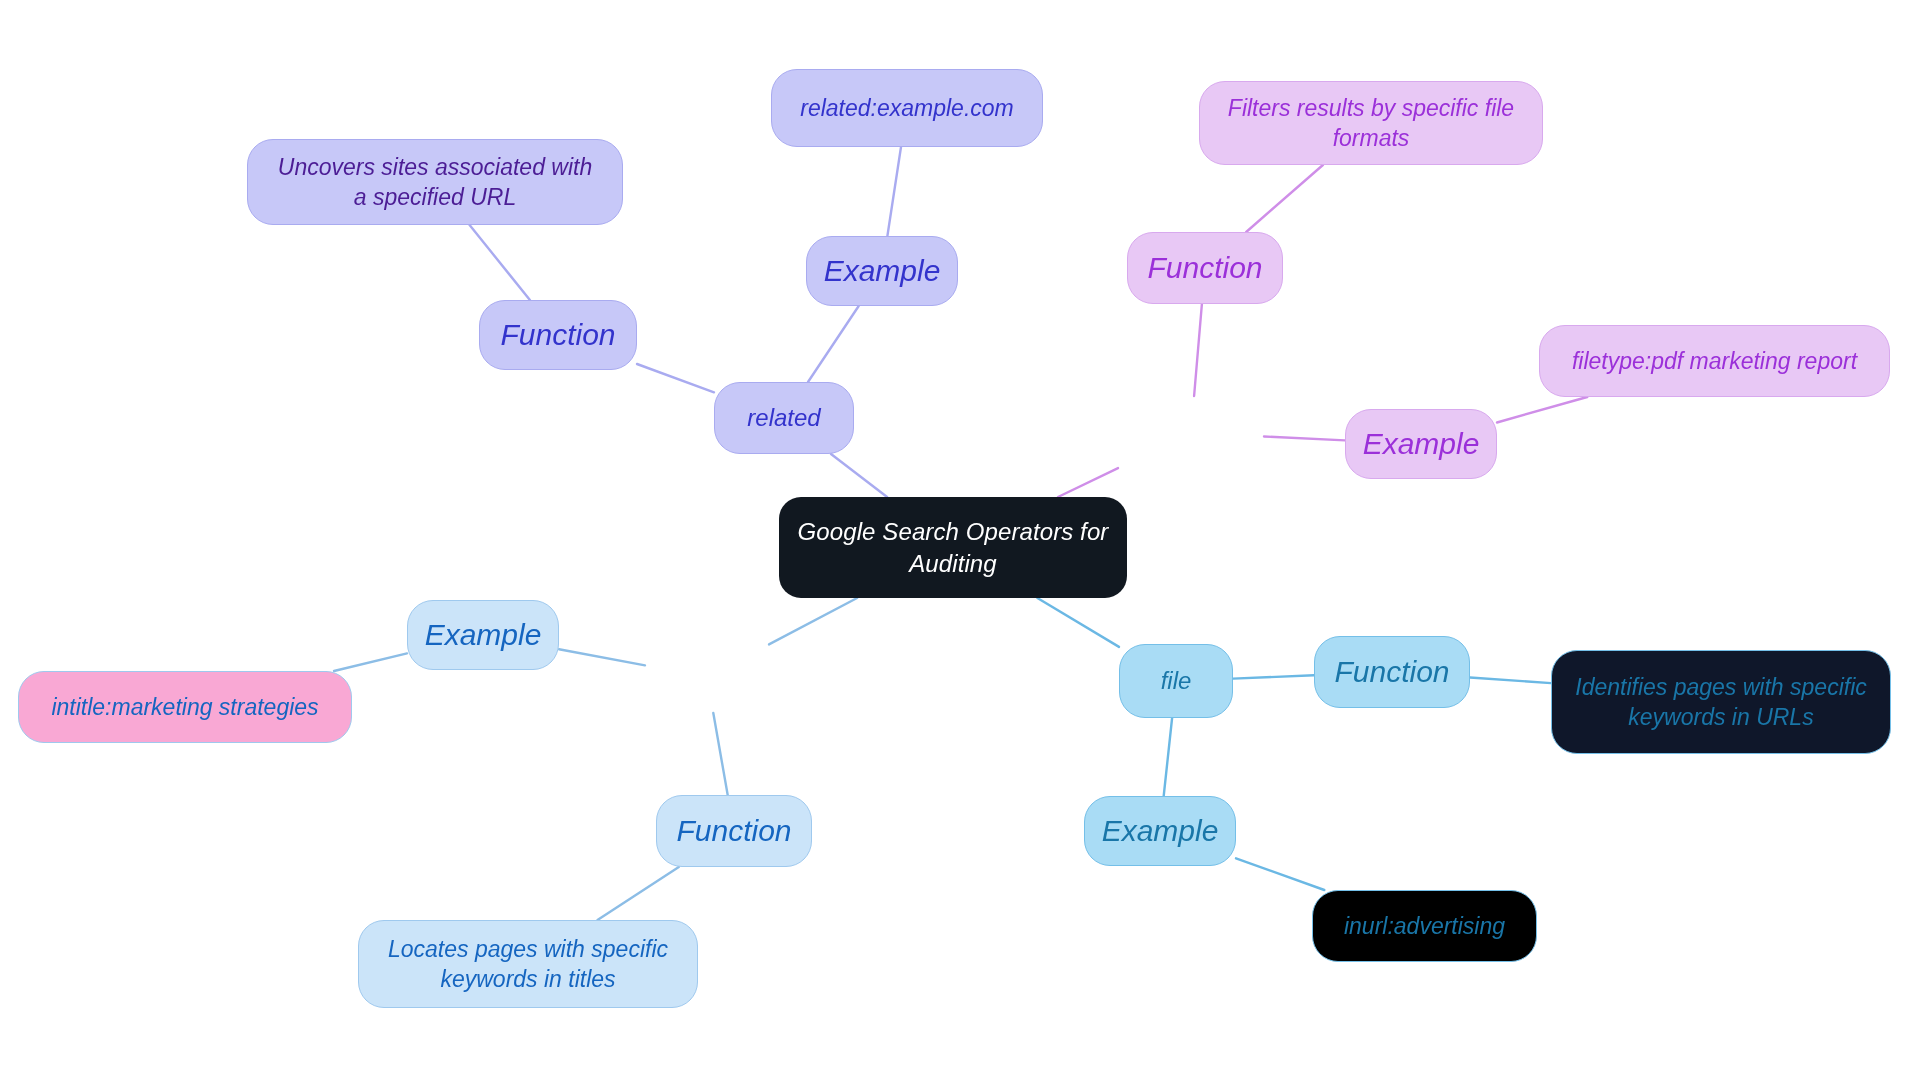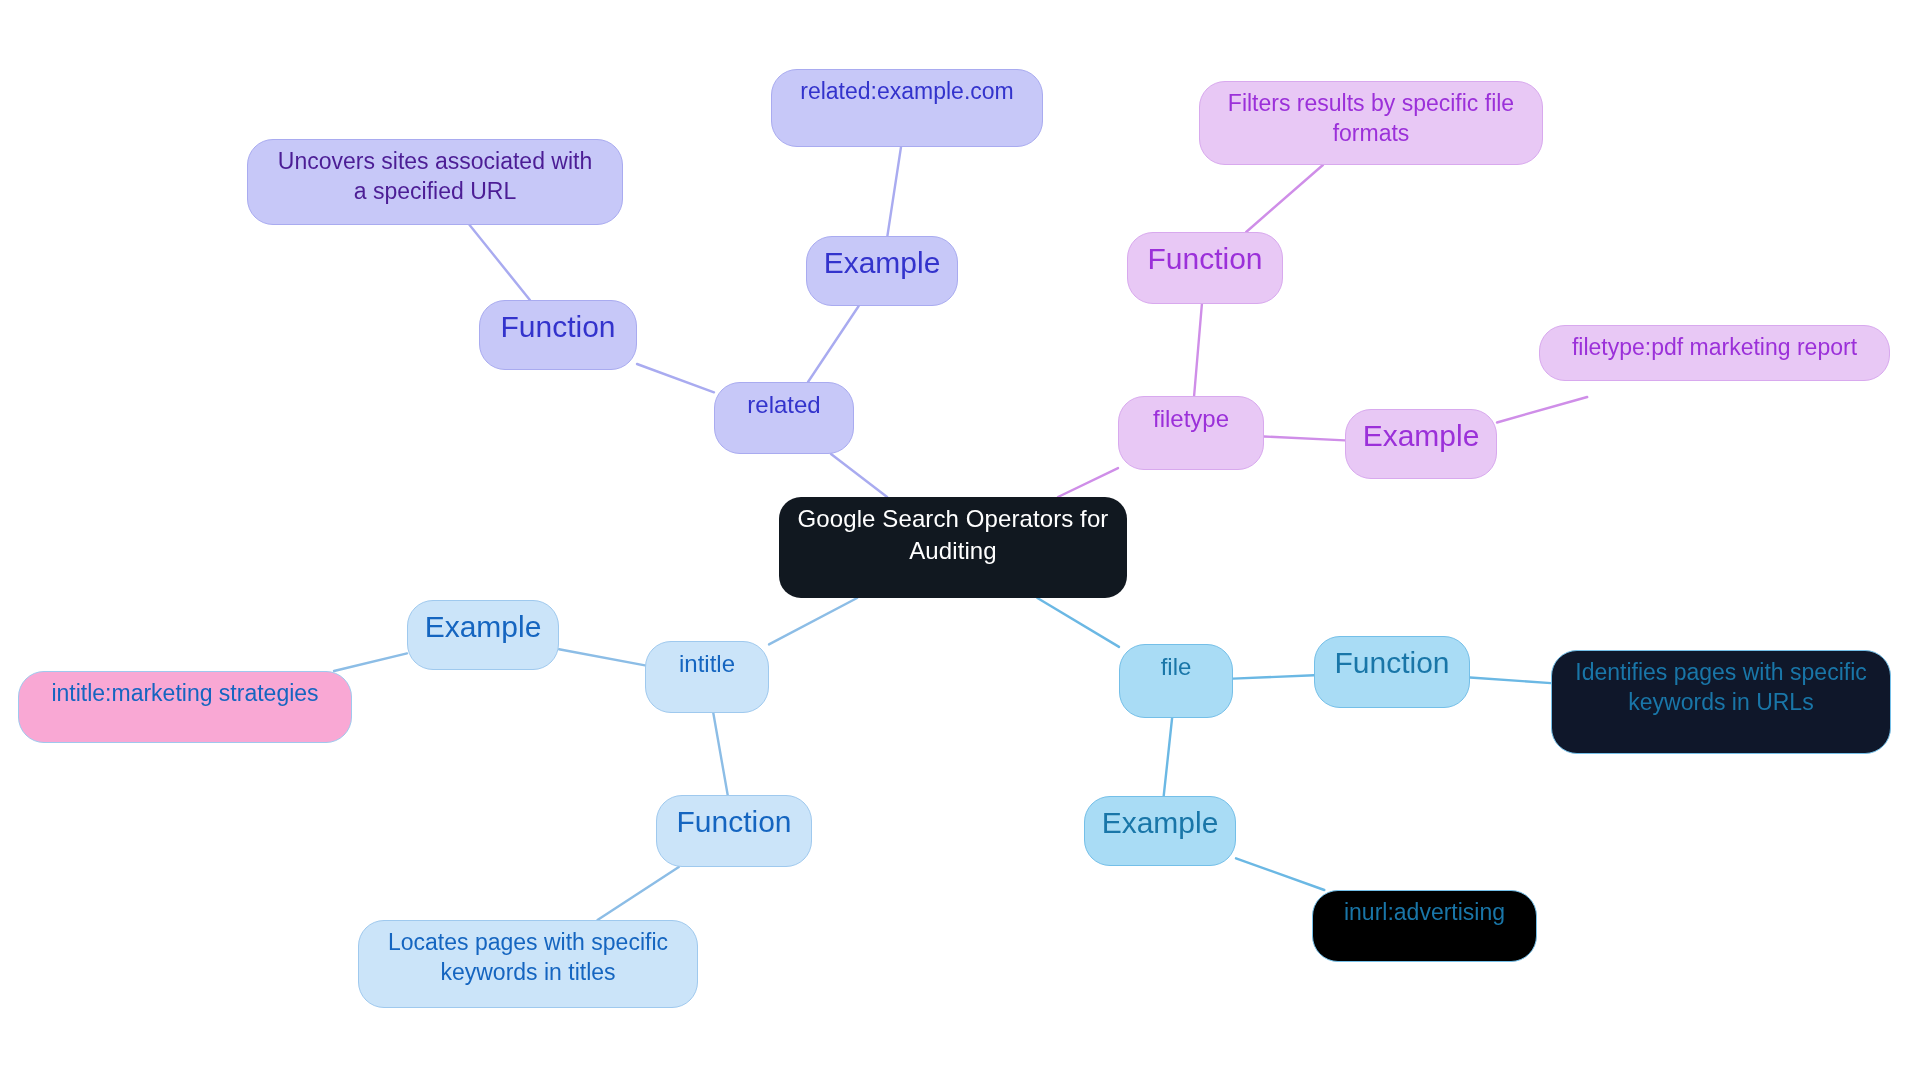--- a/index.html
+++ b/index.html
@@ -23,30 +23,31 @@
     left: 0;
     top: 0;
     width: 1920px;
     height: 1083px;
     pointer-events: none;
   }
   .node {
     position: absolute;
     box-sizing: border-box;
     display: flex;
-    align-items: flex-start;
+    align-items: center;
     justify-content: center;
     text-align: center;
     border-radius: 26px;
     border-style: solid;
     border-width: 1.5px;
     line-height: 1.32;
     padding: 6px 5px;
     white-space: pre-line;
     z-index: 2;
+    font-style: italic;
   }
   .node.root {
     border-radius: 22px;
     border-width: 0;
     font-size: 24px;
     color: #ffffff;
     background: #111820;
     letter-spacing: 0.1px;
   }
   .node.branch   { font-size: 24px; }
@@ -79,27 +80,25 @@
       <line x1="1172.1" y1="718.0" x2="1163.7" y2="796.0" stroke="#6bb8e4" stroke-width="2.4" stroke-linecap="round"></line>
       <line x1="1236.0" y1="858.3" x2="1324.3" y2="890.0" stroke="#6bb8e4" stroke-width="2.4" stroke-linecap="round"></line>
     </svg>
 <div class="node root" style="left: 779px; top: 497px; width: 348px; height: 101px; background: rgb(17, 24, 32); color: rgb(255, 255, 255);"><span>Google Search Operators for Auditing</span></div>
     <div class="node branch" style="left: 714px; top: 382px; width: 140px; height: 72px; background: rgb(199, 200, 248); border-color: rgb(169, 171, 240); color: rgb(51, 51, 204);"><span>related</span></div>
     <div class="node sub" style="left: 479px; top: 300px; width: 158px; height: 70px; background: rgb(199, 200, 248); border-color: rgb(169, 171, 240); color: rgb(51, 51, 204);"><span>Function</span></div>
     <div class="node leaf" style="left: 247px; top: 139px; width: 376px; height: 86px; background: rgb(199, 200, 248); border-color: rgb(169, 171, 240); color: #4c1d95;"><span>Uncovers sites associated with
 a specified URL</span></div>
     <div class="node sub" style="left: 806px; top: 236px; width: 152px; height: 70px; background: rgb(199, 200, 248); border-color: rgb(169, 171, 240); color: rgb(51, 51, 204);"><span>Example</span></div>
     <div class="node leaf" style="left: 771px; top: 69px; width: 272px; height: 78px; background: rgb(199, 200, 248); border-color: rgb(169, 171, 240); color: rgb(51, 51, 204);"><span>related:example.com</span></div>
-    <div class="node branch" style="left: 1118px; top: 396px; width: 146px; height: 74px; background: rgb(232, 200, 245); border-color: rgb(216, 169, 238); color: rgb(155, 48, 217);"><span>filetype</span></div>
     <div class="node sub" style="left: 1127px; top: 232px; width: 156px; height: 72px; background: rgb(232, 200, 245); border-color: rgb(216, 169, 238); color: rgb(155, 48, 217);"><span>Function</span></div>
     <div class="node leaf" style="left: 1199px; top: 81px; width: 344px; height: 84px; background: rgb(232, 200, 245); border-color: rgb(216, 169, 238); color: rgb(155, 48, 217);"><span>Filters results by specific file
 formats</span></div>
     <div class="node sub" style="left: 1345px; top: 409px; width: 152px; height: 70px; background: rgb(232, 200, 245); border-color: rgb(216, 169, 238); color: rgb(155, 48, 217);"><span>Example</span></div>
-    <div class="node leaf" style="left: 1539px; top: 325px; width: 351px; height: 56px; background: rgb(232, 200, 245); border-color: rgb(216, 169, 238); color: rgb(155, 48, 217);"><span>filetype:pdf marketing report</span></div>
-    <div class="node branch" style="left: 645px; top: 641px; width: 124px; height: 72px; background: rgb(203, 228, 249); border-color: rgb(159, 201, 238); color: rgb(21, 101, 192);"><span>intitle</span></div>
+    <div class="node leaf" style="left: 1539px; top: 325px; width: 351px; height: 72px; background: rgb(232, 200, 245); border-color: rgb(216, 169, 238); color: rgb(155, 48, 217);"><span>filetype:pdf marketing report</span></div>
     <div class="node sub" style="left: 407px; top: 600px; width: 152px; height: 70px; background: rgb(203, 228, 249); border-color: rgb(159, 201, 238); color: rgb(21, 101, 192);"><span>Example</span></div>
     <div class="node leaf" style="left: 18px; top: 671px; width: 334px; height: 72px; background: #f9a8d4; border-color: rgb(159, 201, 238); color: rgb(21, 101, 192);"><span>intitle:marketing strategies</span></div>
     <div class="node sub" style="left: 656px; top: 795px; width: 156px; height: 72px; background: rgb(203, 228, 249); border-color: rgb(159, 201, 238); color: rgb(21, 101, 192);"><span>Function</span></div>
     <div class="node leaf" style="left: 358px; top: 920px; width: 340px; height: 88px; background: rgb(203, 228, 249); border-color: rgb(159, 201, 238); color: rgb(21, 101, 192);"><span>Locates pages with specific
 keywords in titles</span></div>
     <div class="node branch" style="left: 1119px; top: 644px; width: 114px; height: 74px; background: rgb(169, 220, 245); border-color: rgb(116, 191, 232); color: rgb(25, 118, 168);"><span>file</span></div>
     <div class="node sub" style="left: 1314px; top: 636px; width: 156px; height: 72px; background: rgb(169, 220, 245); border-color: rgb(116, 191, 232); color: rgb(25, 118, 168);"><span>Function</span></div>
     <div class="node leaf" style="left: 1551px; top: 650px; width: 340px; height: 104px; background: #0f172a; border-color: rgb(116, 191, 232); color: rgb(25, 118, 168);"><span>Identifies pages with specific
 keywords in URLs</span></div>
     <div class="node sub" style="left: 1084px; top: 796px; width: 152px; height: 70px; background: rgb(169, 220, 245); border-color: rgb(116, 191, 232); color: rgb(25, 118, 168);"><span>Example</span></div>

